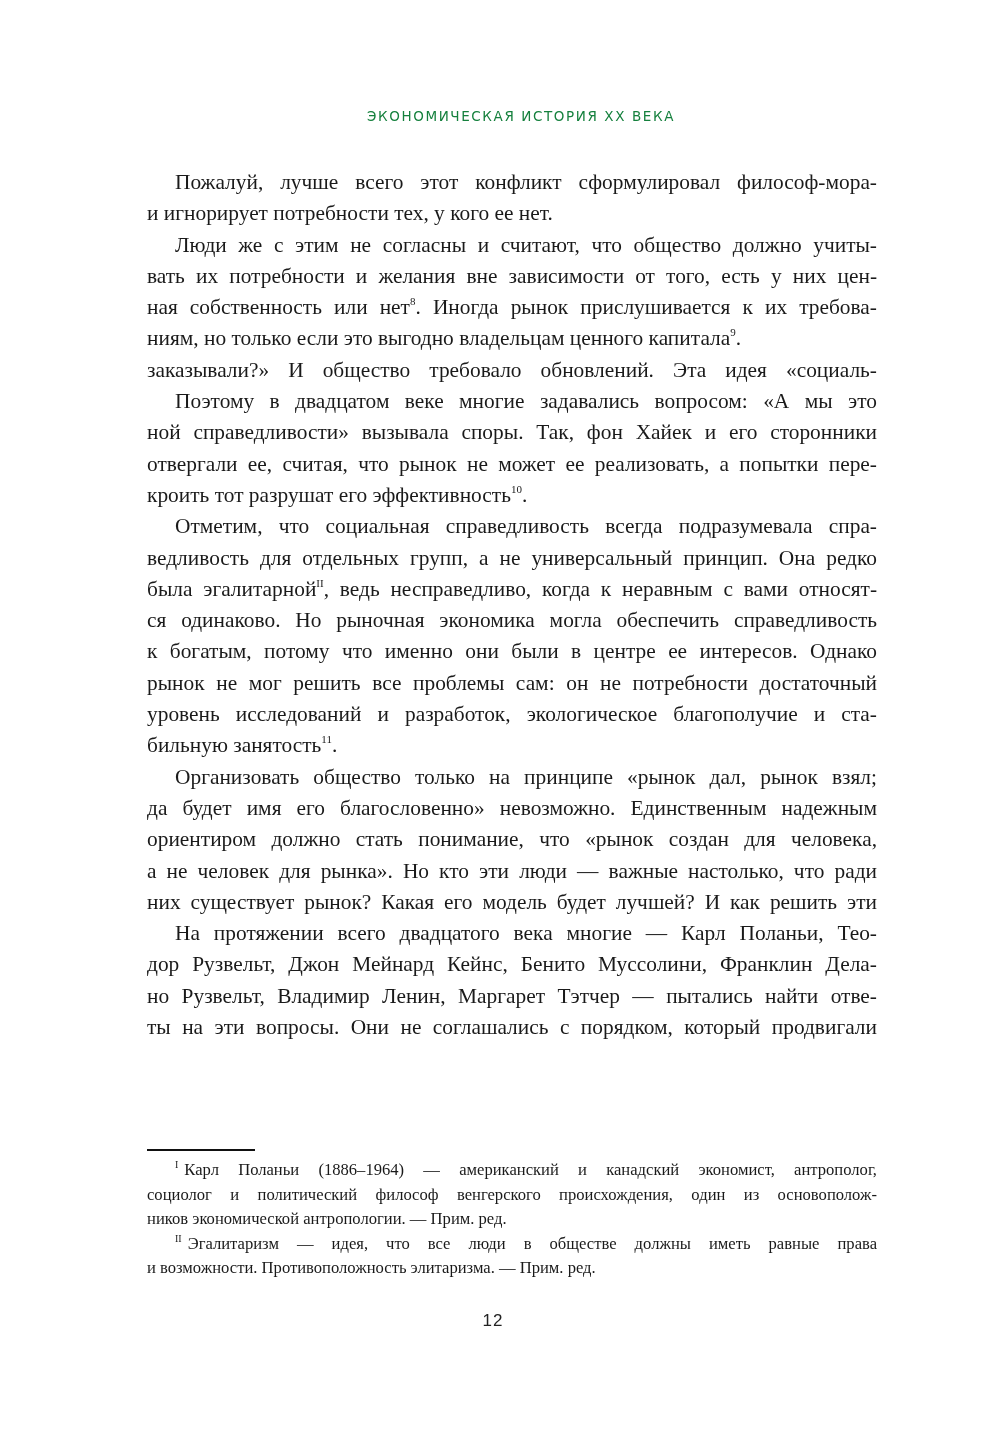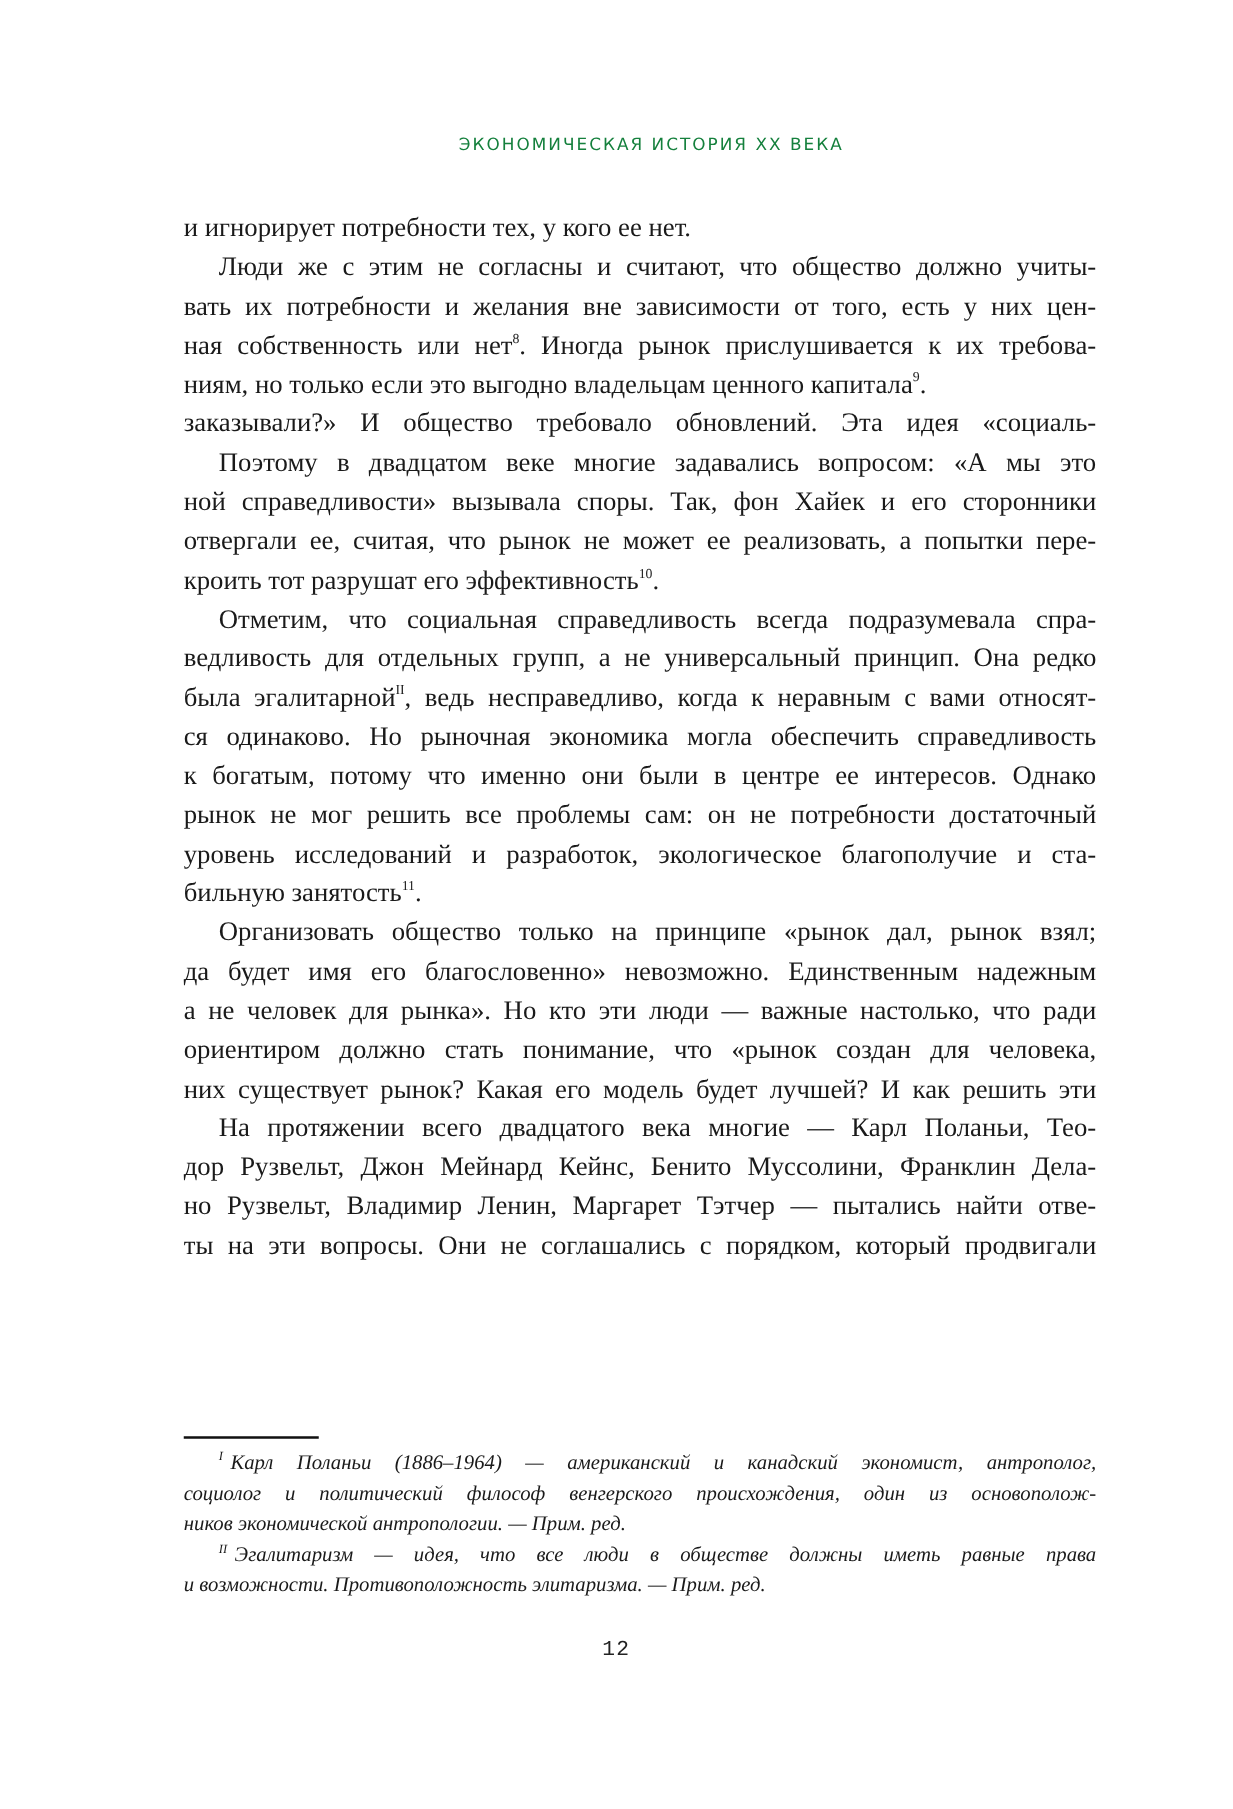--- a/index.html
+++ b/index.html
@@ -20,37 +20,38 @@
     .line.indent { padding-left: 28px; }
     sup { font-size: 11px; line-height: 0; vertical-align: super; position: relative; top: -1px; }
     .rule {
       position: absolute; left: 147px; top: 1149px; width: 108px; height: 2px; background: #111;
     }
     .footnotes {
       position: absolute; left: 147px; top: 1158px; width: 730px;
       font-family: "Liberation Serif", serif;
       font-size: 16.6px; line-height: 24.5px;
     }
-    .fline { display: block; white-space: nowrap; text-align: justify; text-align-last: justify; height: 24.5px; font-style: italic; }
+    .fline { display: block; white-space: nowrap; text-align: justify; text-align-last: justify; height: 24.5px; }
     .fline.last { text-align-last: left; }
     .fline.indent { padding-left: 28px; }
     .fsup { font-size: 10px; vertical-align: super; line-height: 0; margin-right: 6px; }
     .page-number {
       position: absolute; left: 0; width: 986px; top: 1311px; text-align: center;
-      font-family: Liberation Mono, monospace; font-size: 17px; letter-spacing: 1px; color: #222;
+      font-family: Liberation Sans, sans-serif; font-size: 17px; letter-spacing: 1px; color: #222;
     }
   </style>
 </head>
 <body>
 
 <div class="running-head">ЭКОНОМИЧЕСКАЯ ИСТОРИЯ XX ВЕКА</div>
 
 <div class="body-text">
 
   <div>
+    <span class="line indent">Пожалуй, лучше всего этот конфликт сформулировал философ-мора-</span>
     <span class="line last">и игнорирует потребности тех, у кого ее нет.</span>
   </div>
 
   <div>
     <span class="line indent">Люди же с этим не согласны и считают, что общество должно учиты-</span>
     <span class="line">вать их потребности и желания вне зависимости от того, есть у них цен-</span>
     <span class="line"><span>ная собственность или нет</span><sup>8</sup><span>. Иногда рынок прислушивается к их требова-</span></span>
     <span class="line last"><span>ниям, но только если это выгодно владельцам ценного капитала</span><sup>9</sup><span>.</span></span>
   </div>
 
@@ -69,22 +70,22 @@
     <span class="line">ся одинаково. Но рыночная экономика могла обеспечить справедливость</span>
     <span class="line">к богатым, потому что именно они были в центре ее интересов. Однако</span>
     <span class="line">рынок не мог решить все проблемы сам: он не потребности достаточный</span>
     <span class="line">уровень исследований и разработок, экологическое благополучие и ста-</span>
     <span class="line last"><span>бильную занятость</span><sup>11</sup><span>.</span></span>
   </div>
 
   <div>
     <span class="line indent">Организовать общество только на принципе «рынок дал, рынок взял;</span>
     <span class="line">да будет имя его благословенно» невозможно. Единственным надежным</span>
+    <span class="line">ориентиром должно стать понимание, что «рынок создан для человека,</span>
     <span class="line">а не человек для рынка». Но кто эти люди — важные настолько, что ради</span>
-    <span class="line">ориентиром должно стать понимание, что «рынок создан для человека,</span>
     <span class="line">них существует рынок? Какая его модель будет лучшей? И как решить эти</span>
   </div>
 
   <div>
     <span class="line indent">На протяжении всего двадцатого века многие — Карл Поланьи, Тео-</span>
     <span class="line">дор Рузвельт, Джон Мейнард Кейнс, Бенито Муссолини, Франклин Дела-</span>
     <span class="line">но Рузвельт, Владимир Ленин, Маргарет Тэтчер — пытались найти отве-</span>
     <span class="line">ты на эти вопросы. Они не соглашались с порядком, который продвигали</span>
   </div>
 </div>

